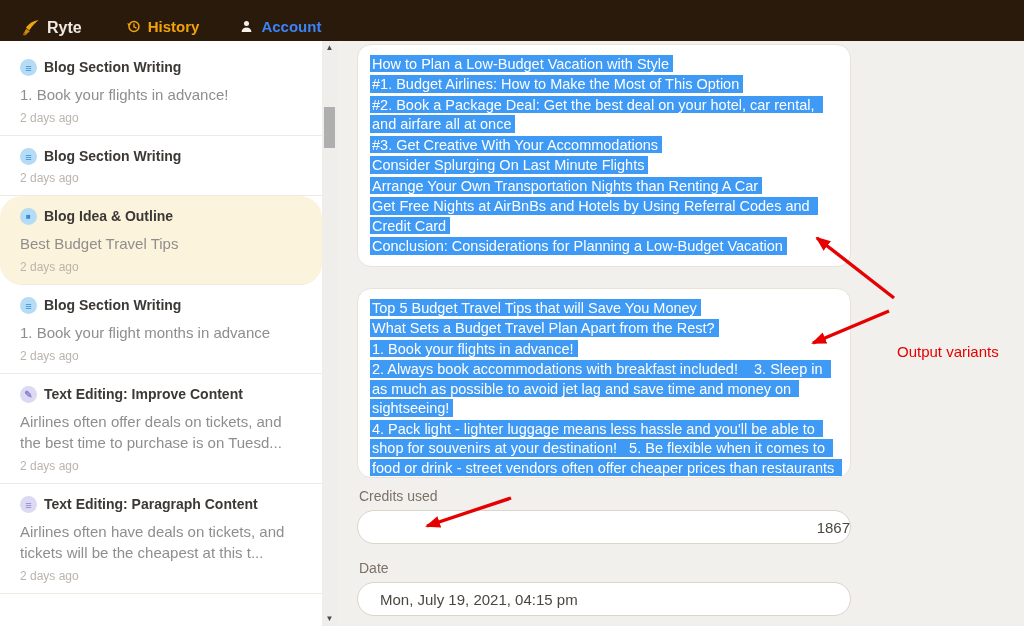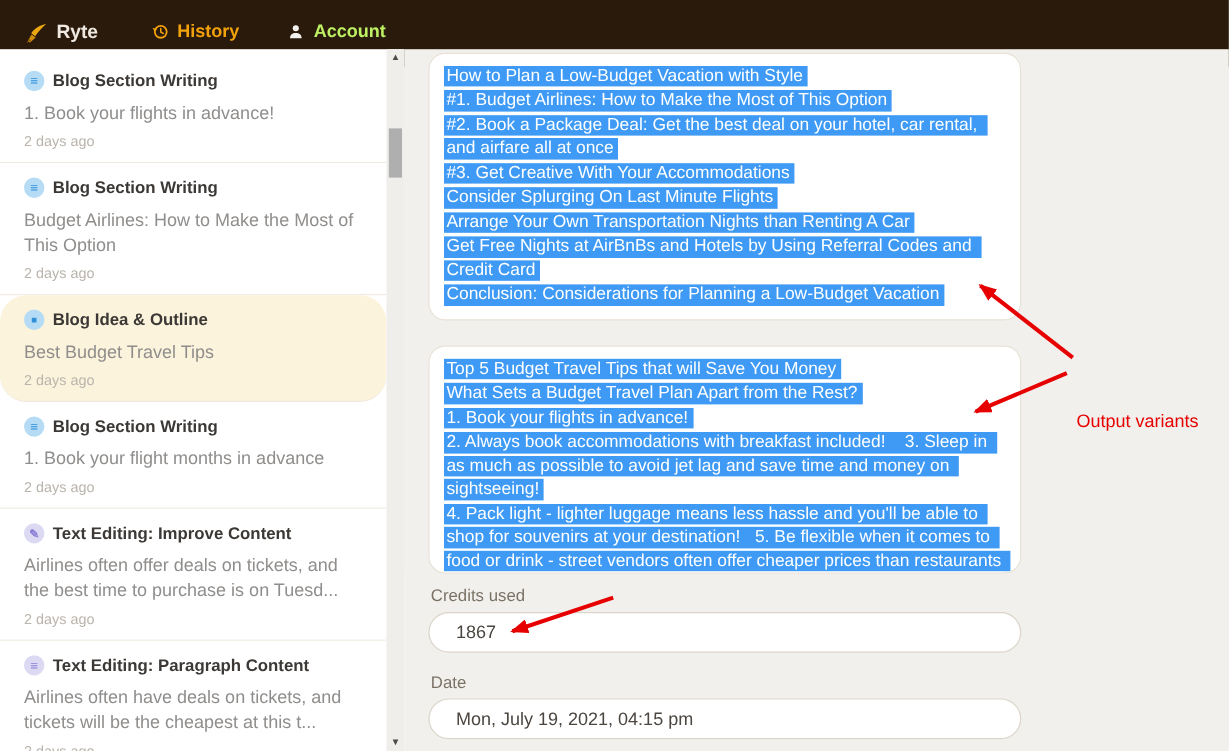--- a/index.html
+++ b/index.html
@@ -6,21 +6,21 @@
   * { margin:0; padding:0; box-sizing:border-box; }
   html,body { width:1024px; height:626px; overflow:hidden;
     font-family:"Liberation Sans", sans-serif; background:#F1F0ED; }
 
   
   .navbar { position:absolute; left:0; top:0; width:1024px; height:56px;
     background:#2A1A0B; display:flex; align-items:stretch; }
   .brand { display:flex; align-items:center; gap:7px; padding:0 24px 0 20px;
     color:#EFE9E2; font-size:16px; font-weight:700; cursor:pointer; }
   .tab { display:flex; align-items:center; gap:7px; padding:0 20px;
-    color:#bef264; font-size:15px; font-weight:700; cursor:pointer; border-bottom:4px solid transparent; }
+    color:#3b82f6; font-size:15px; font-weight:700; cursor:pointer; border-bottom:4px solid transparent; }
   .tab.active { color:#F2A20B; border-bottom-color:#FFB40A; }
   .tab svg, .brand svg { display:block; }
 
   
   .sidebar { position:absolute; left:0; top:41px; width:337px; height:585px; background:#fff; }
   .sidebar-list { position:absolute; left:0; top:0; width:322px; height:585px; padding-top:6px; overflow:hidden; }
   .sitem { padding:12px 20px 10px 20px; border-bottom:1px solid #F0EAE2; cursor:pointer; background:#fff; }
   .sitem.selected { background:#FCF3DC;border-radius:22px; }
   .sitem-head { display:flex; align-items:flex-start; gap:7px; }
   .sitem-title { font-size:14px; font-weight:700; color:#3B3835; }
@@ -49,21 +49,21 @@
   .hl-line { margin:1px 0; }
   .hl { background:#3E9AF4; color:#fff; font-size:14.5px; line-height:19.5px;
     padding:0.5px 4px 1px 2px; white-space:pre-wrap;
     -webkit-box-decoration-break:clone; box-decoration-break:clone; }
 
   .field-label { position:absolute; left:22px; font-size:14px; color:#7B7266; }
   .lbl1 { top:447px; } .lbl2 { top:519px; }
   .input { position:absolute; left:20px; width:494px; height:34px; background:#fff;
     border:1px solid #DCD5C9; border-radius:17px; display:flex; align-items:center;
     padding-left:22px; font-size:15px; color:#4C4640; cursor:text; }
-  .in1 { top:469px; } .in2 { top:541px; }
+  .in1 { top:469px;justify-content:flex-end; } .in2 { top:541px; }
 
   .annotation { position:absolute; left:560px; top:254px; color:#E60000; font-size:15px;margin-top:48px; }
   .arrows { position:absolute; left:0; top:0; width:687px; height:585px; pointer-events:none; }
 </style>
 </head>
 <body>
 
 <div class="navbar">
   <div class="brand">
     <svg width="20" height="18" viewBox="0 0 20 18">
@@ -100,21 +100,20 @@
         </div>
         <div class="sitem-body">1. Book your flights in advance!</div>
         <div class="sitem-time">2 days ago</div>
       </div>
 
       <div class="sitem">
         <div class="sitem-head">
           <span class="hicon icon-blog-section"></span>
           <span class="sitem-title">Blog Section Writing</span>
         </div>
-        <div class="sitem-body">Budget Airlines: How to Make the Most of This Option</div>
         <div class="sitem-time">2 days ago</div>
       </div>
 
       <div class="sitem selected">
         <div class="sitem-head">
           <span class="hicon icon-blog-idea"></span>
           <span class="sitem-title">Blog Idea &amp; Outline</span>
         </div>
         <div class="sitem-body">Best Budget Travel Tips</div>
         <div class="sitem-time">2 days ago</div>

